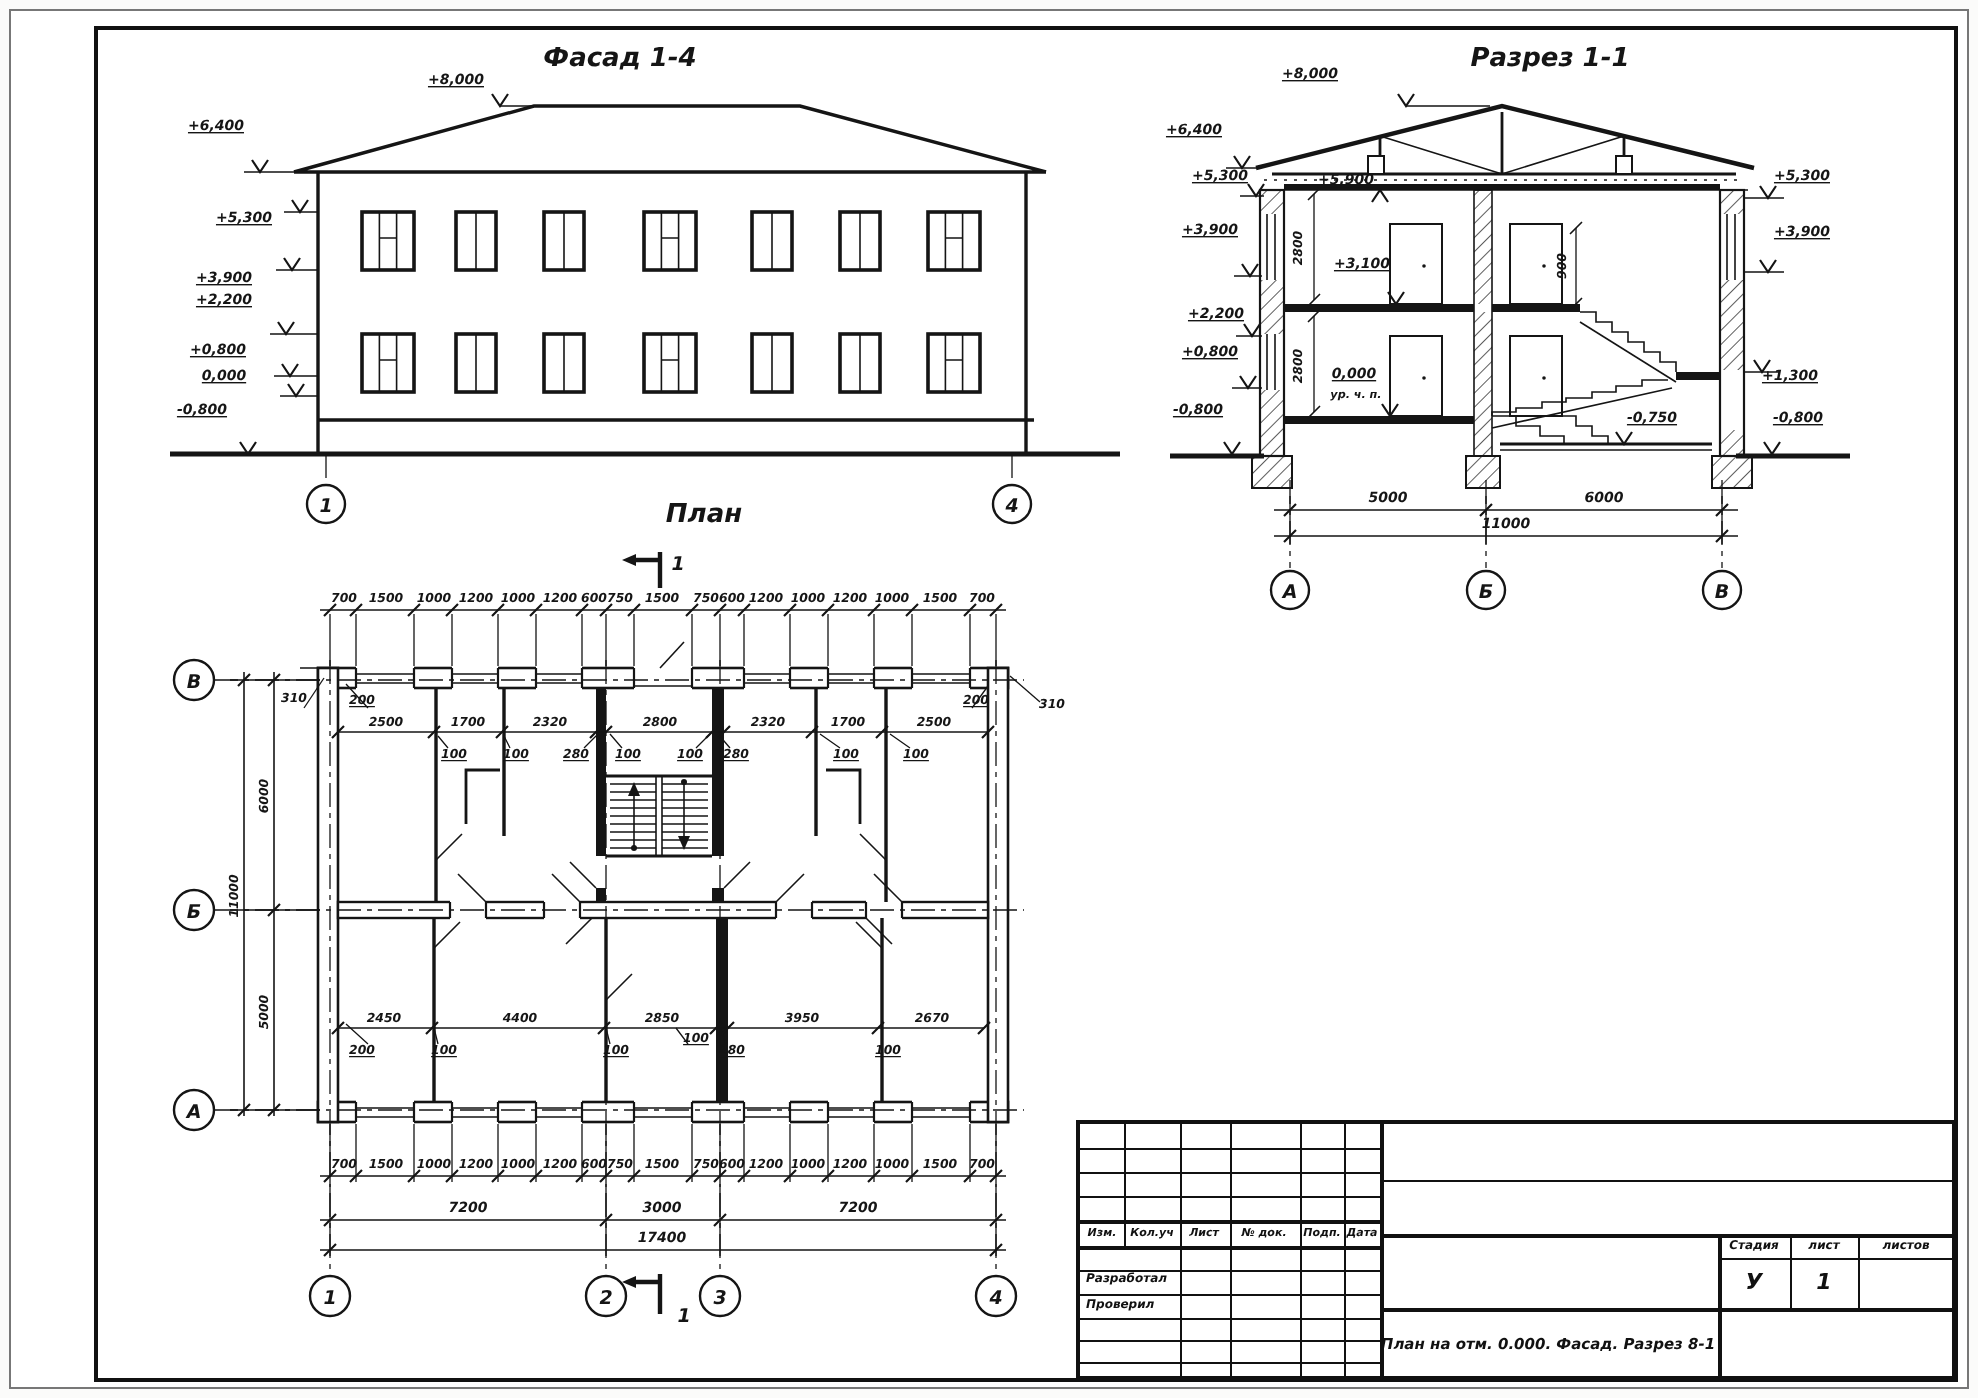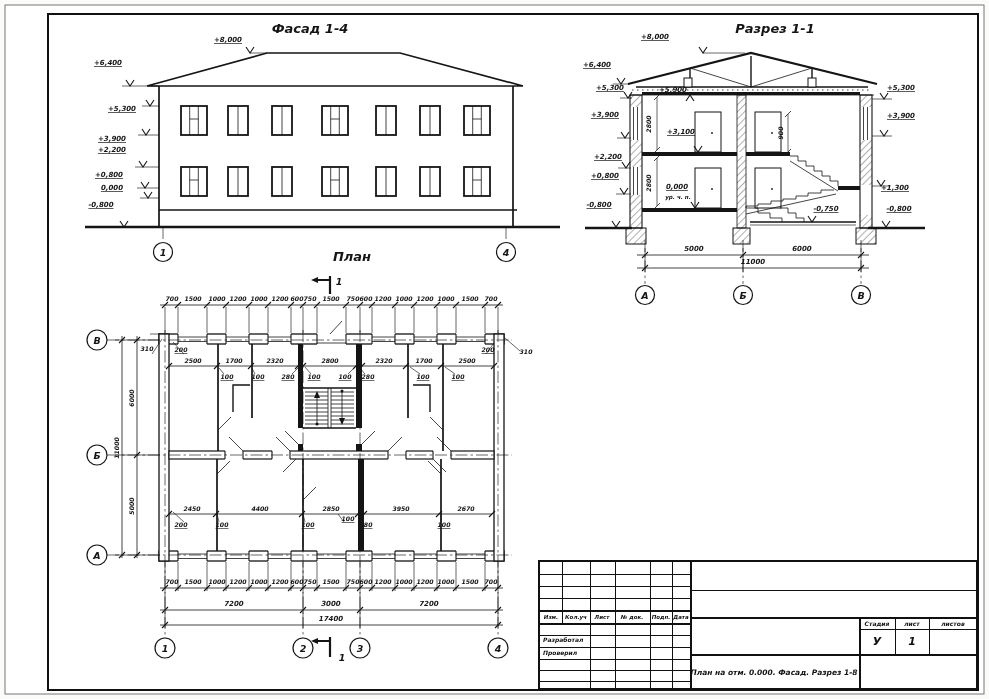--- a/index.html
+++ b/index.html
@@ -469,21 +469,21 @@
   <div class="tbx cc" style="left:36px;top:55px;font-size:5.5px">Кол.уч</div>
   <div class="tbx cc" style="left:62px;top:55px;font-size:5.5px">Лист</div>
   <div class="tbx cc" style="left:92px;top:55px;font-size:5.5px">№ док.</div>
   <div class="tbx cc" style="left:121px;top:55px;font-size:5.5px">Подп.</div>
   <div class="tbx cc" style="left:141px;top:55px;font-size:5.5px">Дата</div>
 
   <div class="tbx" style="left:3px;top:74px;font-size:6px">Разработал</div>
   <div class="tbx" style="left:3px;top:86.5px;font-size:6px">Проверил</div>
 
 
-  <div class="tbx cc" style="left:234px;top:110px;font-size:7.5px">План на отм. 0.000. Фасад. Разрез 1-8</div>
+  <div class="tbx cc" style="left:234px;top:110px;font-size:7.5px">План на отм. 0.000. Фасад. Разрез 8-1</div>
 
   <div class="tbx cc" style="left:337px;top:61px;font-size:6px">Стадия</div>
   <div class="tbx cc" style="left:372px;top:61px;font-size:6px">лист</div>
   <div class="tbx cc" style="left:413px;top:61px;font-size:6px">листов</div>
   <div class="tbx cc" style="left:337px;top:79px;font-size:11px">У</div>
   <div class="tbx cc" style="left:372px;top:79px;font-size:11px">1</div>
   <div class="tbx cc" style="left:413px;top:79px;font-size:11px"></div>
 </div>
 
 </body></html>

